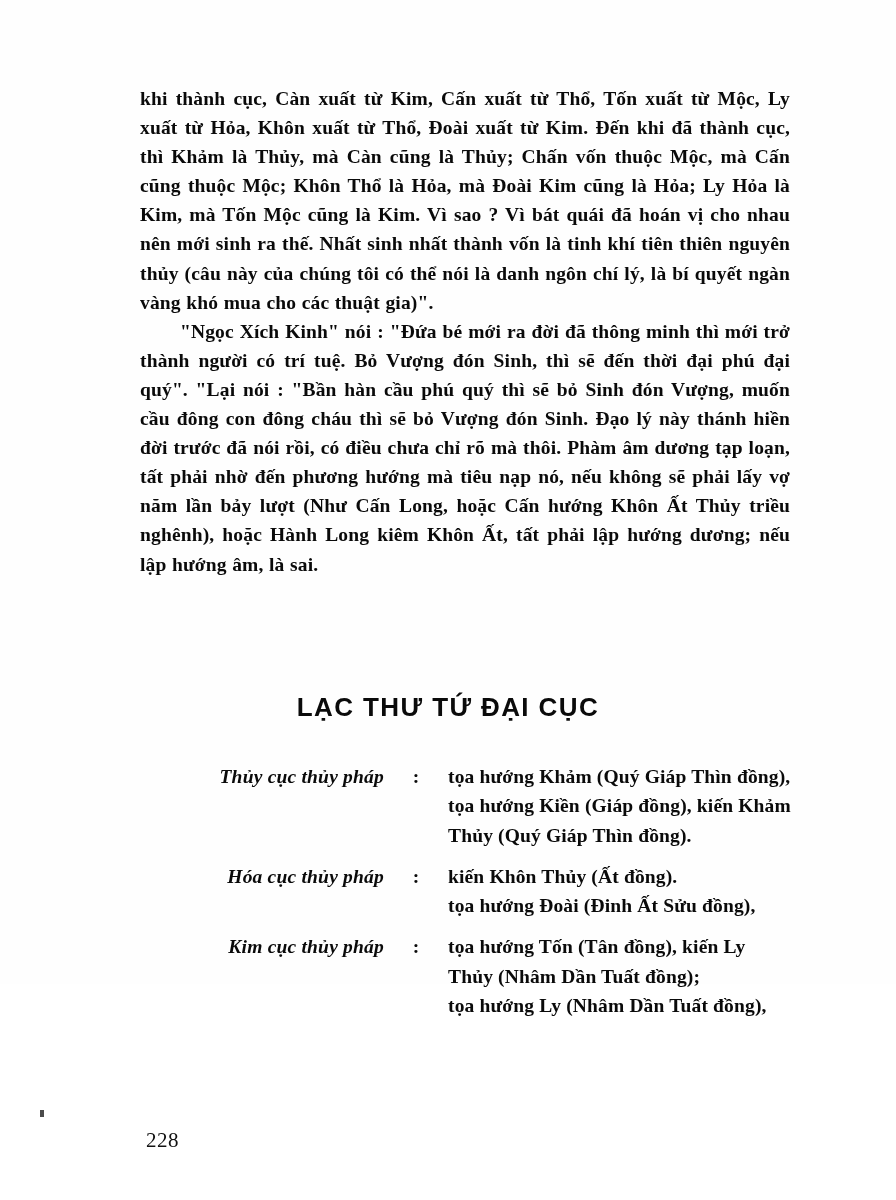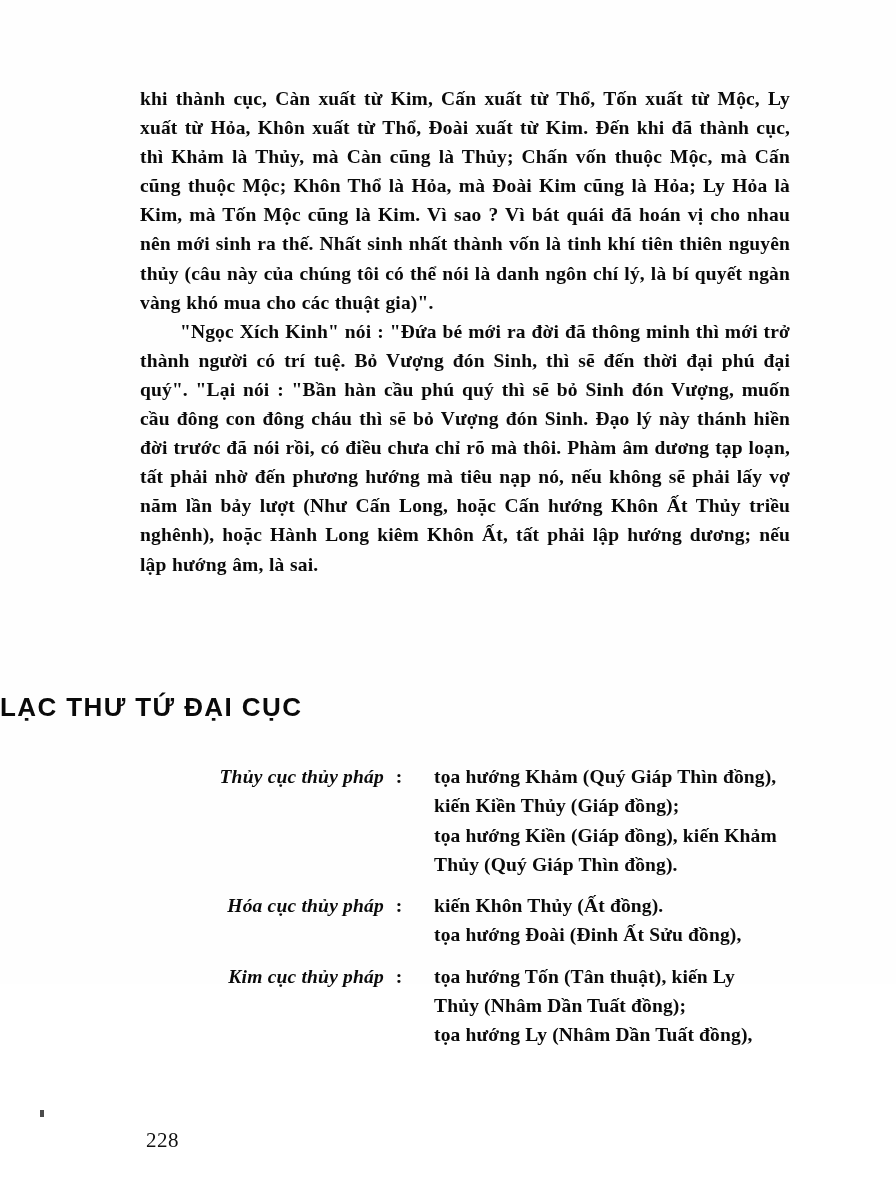--- a/index.html
+++ b/index.html
@@ -52,38 +52,40 @@
   p.indent {
     text-indent: 40px;
   }
 
   
   .section-heading {
     position: absolute;
     left: 0;
     top: 692px;
     width: 896px;
+    text-align: center;
     font-family: "Liberation Sans", "DejaVu Sans", sans-serif;
     font-size: 26px;
     font-weight: 700;
     letter-spacing: 1.4px;
     color: #0a0a0a;
   }
 
   
   .deflist {
     position: absolute;
     left: 140px;
     top: 762px;
     width: 656px;
   }
   .defrow {
     display: flex;
     align-items: flex-start;
     margin-bottom: 12px;
+    gap: 17px;
   }
   .defrow:last-child { margin-bottom: 0; justify-content: space-between; }
 
   .deflabel {
     width: 252px;
     flex: 0 0 252px;
     text-align: right;
     padding-right: 8px;
     font-style: italic;
     font-size: 19.5px;
@@ -109,21 +111,20 @@
     font-size: 19.5px;
     line-height: 29.3px;
     font-weight: 600;
     letter-spacing: 0.15px;
     color: #0a0a0a;
     box-sizing: border-box;
   }
   .defcontent .dl-line {
     display: block;
     white-space: nowrap;
-    margin-left: 20px;
   }
 
   
   .page-number {
     position: absolute;
     left: 146px;
     top: 1128px;
     font-size: 21px;
     font-weight: 400;
     letter-spacing: 0.5px;
@@ -153,40 +154,39 @@
 
   <div class="section-heading">LẠC THƯ TỨ ĐẠI CỤC</div>
 
   <div class="deflist">
 
     <div class="defrow">
       <div class="deflabel">Thủy cục thủy pháp</div>
       <div class="defcolon">:</div>
       <div class="defcontent">
         <span class="dl-line">tọa hướng Khảm (Quý Giáp Thìn đồng),</span>
-        <span class="dl-line">kiến Kiền Thủy (Giáp đồng);</span>
         <span class="dl-line">tọa hướng Kiền (Giáp đồng), kiến Khảm</span>
         <span class="dl-line">Thủy (Quý Giáp Thìn đồng).</span>
       </div>
     </div>
 
     <div class="defrow">
       <div class="deflabel">Hóa cục thủy pháp</div>
       <div class="defcolon">:</div>
       <div class="defcontent">
         <span class="dl-line">kiến Khôn Thủy (Ất đồng).</span>
         <span class="dl-line">tọa hướng Đoài (Đinh Ất Sửu đồng),</span>
       </div>
     </div>
 
     <div class="defrow">
       <div class="deflabel">Kim cục thủy pháp</div>
       <div class="defcolon">:</div>
       <div class="defcontent">
-        <span class="dl-line">tọa hướng Tốn (Tân thuật), kiến Ly</span>
+        <span class="dl-line">tọa hướng Tốn (Tân đồng), kiến Ly</span>
         <span class="dl-line">Thủy (Nhâm Dần Tuất đồng);</span>
         <span class="dl-line">tọa hướng Ly (Nhâm Dần Tuất đồng),</span>
       </div>
     </div>
 
   </div>
 
   <div class="scan-speck"></div>
 
   <div class="page-number">228</div>

